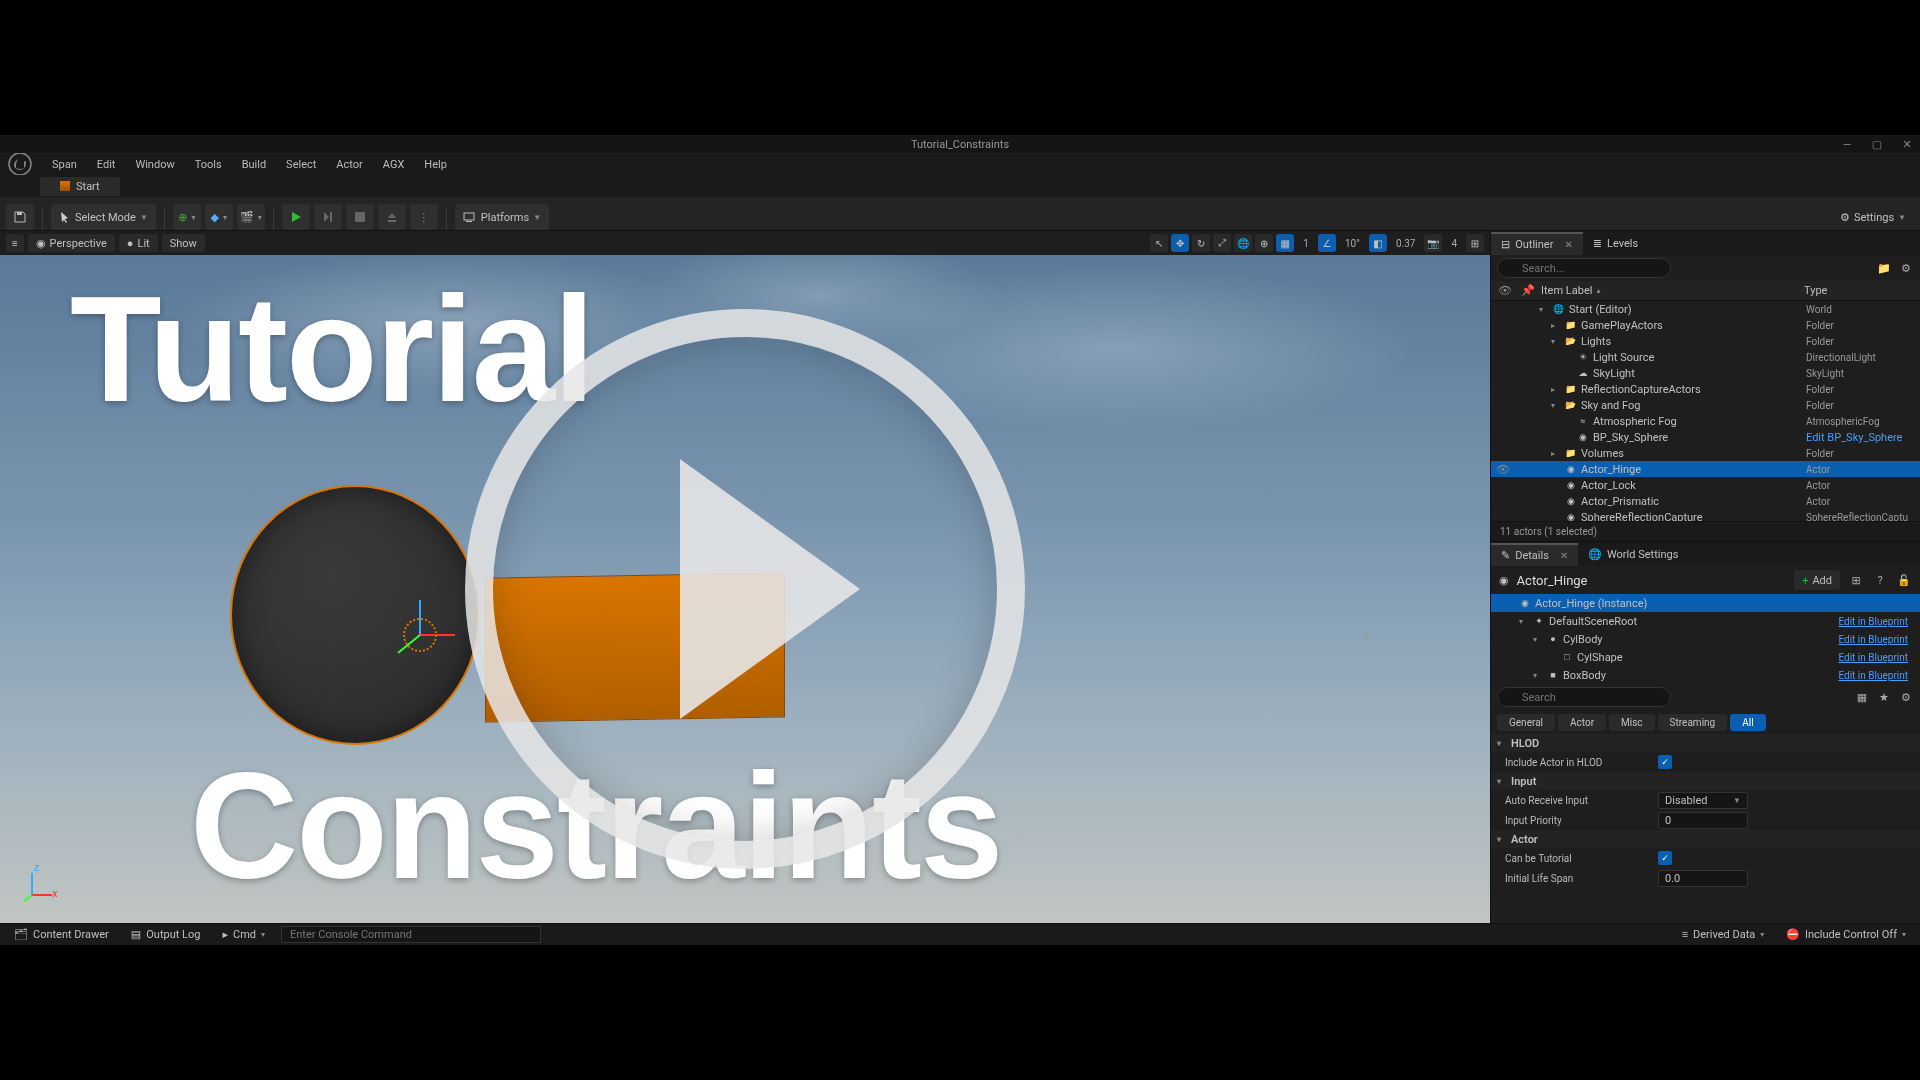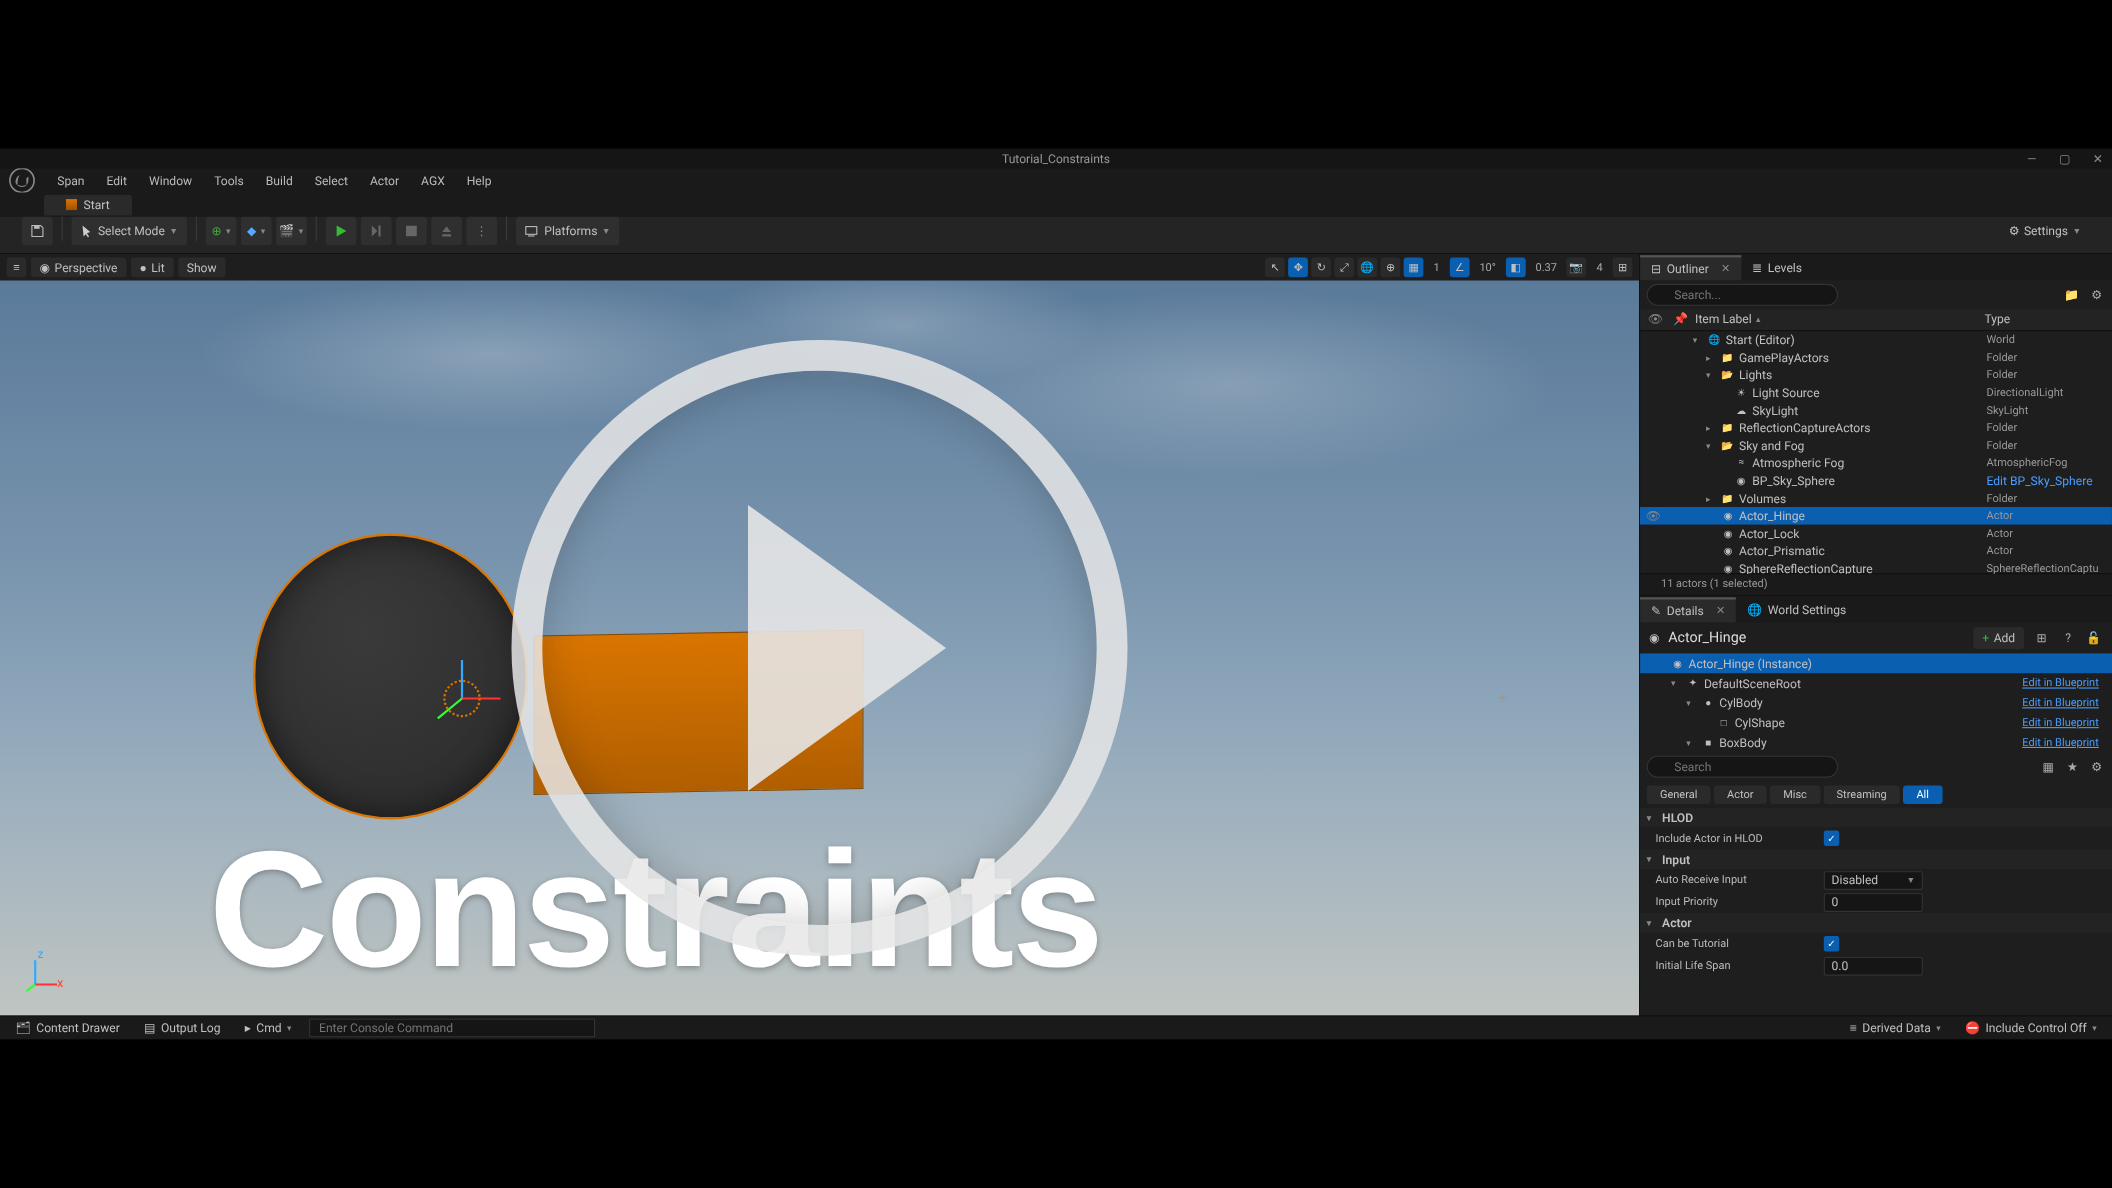--- a/index.html
+++ b/index.html
@@ -18,21 +18,21 @@
 .menubar{height:22px;background:#1a1a1a;display:flex;align-items:center;gap:2px;padding:0 6px}
 .logo{width:28px;height:28px;margin-right:6px;display:flex;align-items:center;justify-content:center}
 .menu-item{padding:2px 10px;color:#bbb;cursor:pointer}
 
 
 .tabbar{height:22px;background:#1a1a1a;display:flex;align-items:center;padding-left:40px}
 .lvl-tab{display:flex;align-items:center;gap:6px;padding:3px 20px;background:#2a2a2a;border-radius:3px 3px 0 0;color:#ddd}
 .lvl-icon{width:10px;height:10px;background:linear-gradient(#d97500,#a05000)}
 
 
-.toolbar{height:34px;background:#242424;display:flex;align-items:flex-start;padding:0 20px;gap:4px;border-bottom:1px solid #111}
+.toolbar{height:34px;background:#242424;display:flex;align-items:flex-end;padding:0 6px;gap:4px;border-bottom:1px solid #111}
 .tb-btn{height:26px;padding:0 8px;display:flex;align-items:center;gap:4px;background:#2f2f2f;border-radius:3px;cursor:pointer}
 .tb-btn.icon-only{width:28px;padding:0;justify-content:center}
 .tb-sep{width:1px;height:22px;background:#3a3a3a;margin:0 4px}
 .tb-spacer{flex:1}
 .chev{font-size:8px;color:#888}
 
 
 .main{flex:1;display:flex;min-height:0}
 .viewport-wrap{flex:1;display:flex;flex-direction:column;min-width:0}
 .vp-toolbar{height:24px;background:#1e1e1e;display:flex;align-items:center;padding:0 6px;gap:4px;position:relative}
@@ -78,21 +78,21 @@
 .tree-row{height:16px;display:flex;align-items:center;padding:0 4px;cursor:pointer}
 .tree-row.selected{background:#0a5fb0}
 .tr-label{flex:1;display:flex;align-items:center;gap:4px}
 .tr-type{width:110px;color:#999;font-size:10px}
 .tr-type a{color:#4a9eff;}
 .indent{display:inline-block}
 .exp{width:10px;color:#888;font-size:8px}
 .nicon{width:12px;height:12px;display:inline-flex;align-items:center;justify-content:center;font-size:9px}
 .folder{color:#caa050}
 .eye{width:16px;display:flex;justify-content:center;color:#888}
-.status-line{height:20px;display:flex;align-items:center;padding:0 19px;background:#1a1a1a;color:#999;font-size:10px;border-top:1px solid #111}
+.status-line{height:20px;display:flex;align-items:center;padding:0 9px;background:#1a1a1a;color:#999;font-size:10px;border-top:1px solid #111}
 
 
 .details{flex:1;display:flex;flex-direction:column;min-height:0;border-top:1px solid #111}
 .det-head{height:28px;display:flex;align-items:center;padding:0 8px;gap:8px;background:#1e1e1e}
 .det-title{flex:1;font-size:13px;color:#ddd}
 .add-btn{height:20px;padding:0 8px;background:#2a2a2a;border-radius:3px;display:flex;align-items:center;gap:4px;cursor:pointer}
 .add-btn .plus{color:#3b3}
 .comp-tree{background:#1e1e1e}
 .comp-row{height:18px;display:flex;align-items:center;padding:0 6px;cursor:pointer}
 .comp-row.sel{background:#0a5fb0}
@@ -272,20 +272,21 @@
         </div>
         <div class="gizmo3d">
           <svg width="80" height="80" viewBox="0 0 80 80">
             <line x1="40" y1="40" x2="40" y2="5" stroke="#3af" stroke-width="2"></line>
             <line x1="40" y1="40" x2="75" y2="40" stroke="#f33" stroke-width="2"></line>
             <line x1="40" y1="40" x2="18" y2="58" stroke="#3f3" stroke-width="2"></line>
             <circle cx="40" cy="40" r="16" fill="none" stroke="#d97500" stroke-width="2" stroke-dasharray="2 2"></circle>
           </svg>
         </div>
         <div class="cross">+</div>
+        <div class="overlay-text t1">Tutorial</div>
         <div class="overlay-text t2">Constraints</div>
         <div class="axis-gizmo">
           <svg width="40" height="40">
               <text x="14" y="8" fill="#3af" font-size="8">z</text>
               <line x1="12" y1="32" x2="12" y2="10" stroke="#3af" stroke-width="2"></line>
               <text x="32" y="34" fill="#f33" font-size="8">x</text>
               <line x1="12" y1="32" x2="32" y2="32" stroke="#f33" stroke-width="2"></line>
               <line x1="12" y1="32" x2="4" y2="38" stroke="#3f3" stroke-width="2"></line>
             </svg>
         </div>

